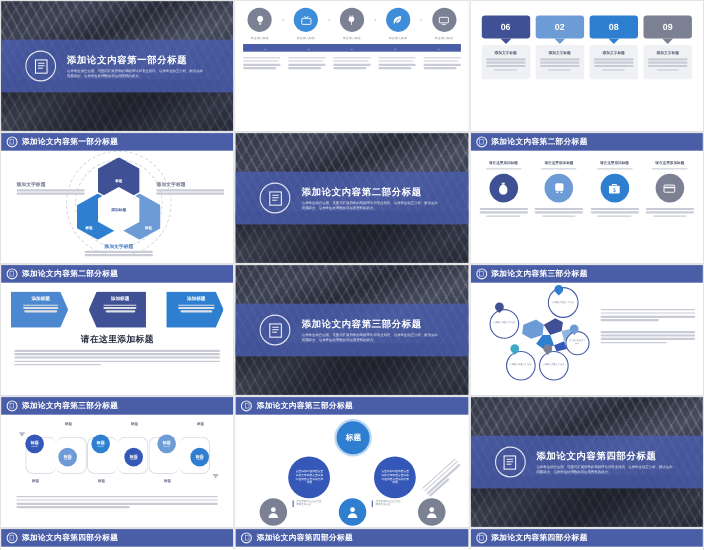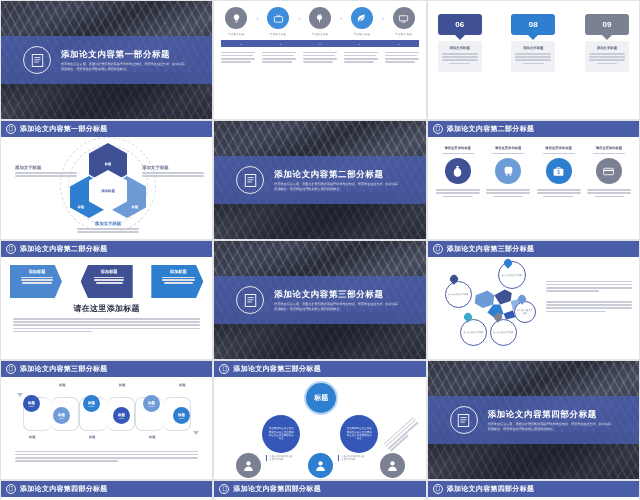--- a/index.html
+++ b/index.html
@@ -339,20 +339,32 @@
             </div>
           <div class="card-body">
             <div class="card-h">添加文字标题</div>
             <div class="lbar" style="width:100%"></div>
               <div class="lbar" style="width:100%"></div>
               <div class="lbar" style="width:100%"></div>
               <div class="lbar" style="width:58%;margin-left:auto;margin-right:auto"></div>
           </div>
         </div>
         <div class="card">
+          <div class="card-top" style="background:#6d9bd6;color:#6d9bd6">
+              <span style="color:#fff">02</span>
+            </div>
+          <div class="card-body">
+            <div class="card-h">添加文字标题</div>
+            <div class="lbar" style="width:100%"></div>
+              <div class="lbar" style="width:100%"></div>
+              <div class="lbar" style="width:100%"></div>
+              <div class="lbar" style="width:58%;margin-left:auto;margin-right:auto"></div>
+          </div>
+        </div>
+        <div class="card">
           <div class="card-top" style="background:#2f7fd0;color:#2f7fd0">
               <span style="color:#fff">08</span>
             </div>
           <div class="card-body">
             <div class="card-h">添加文字标题</div>
             <div class="lbar" style="width:100%"></div>
               <div class="lbar" style="width:100%"></div>
               <div class="lbar" style="width:100%"></div>
               <div class="lbar" style="width:58%;margin-left:auto;margin-right:auto"></div>
           </div>

